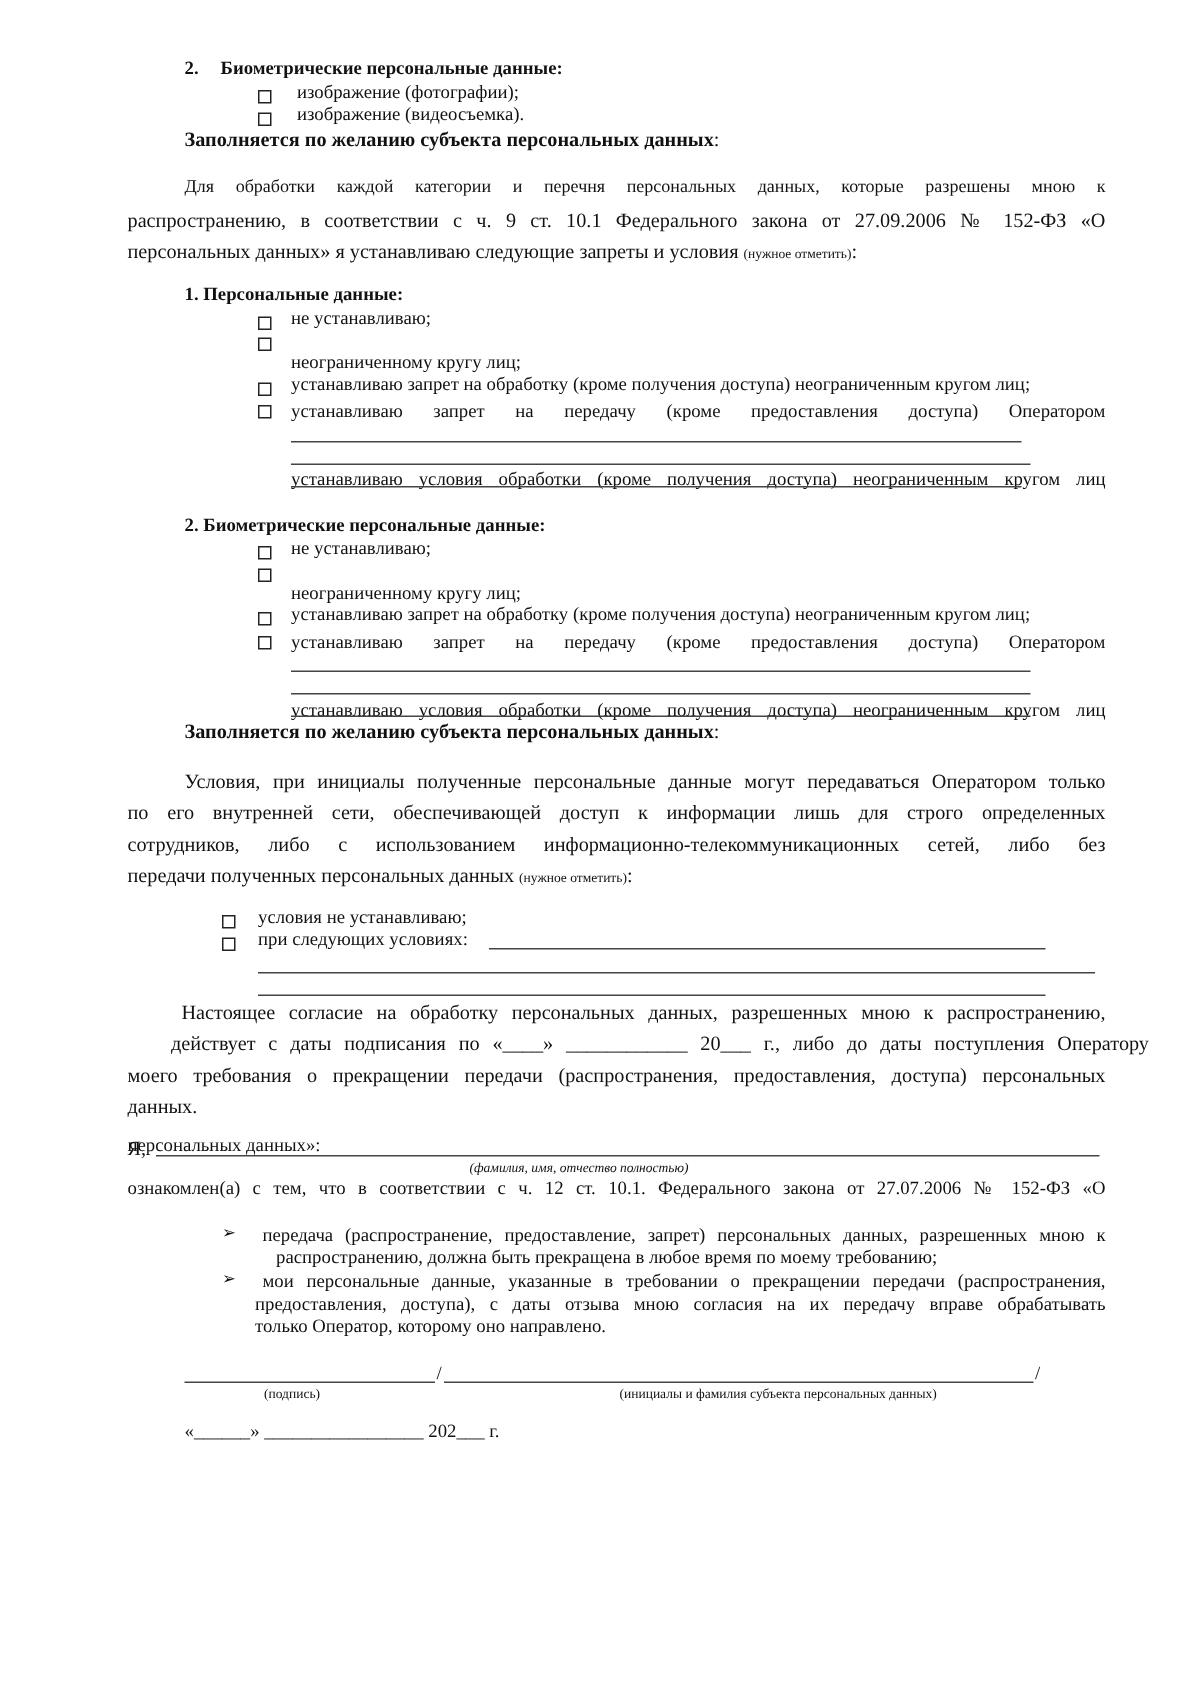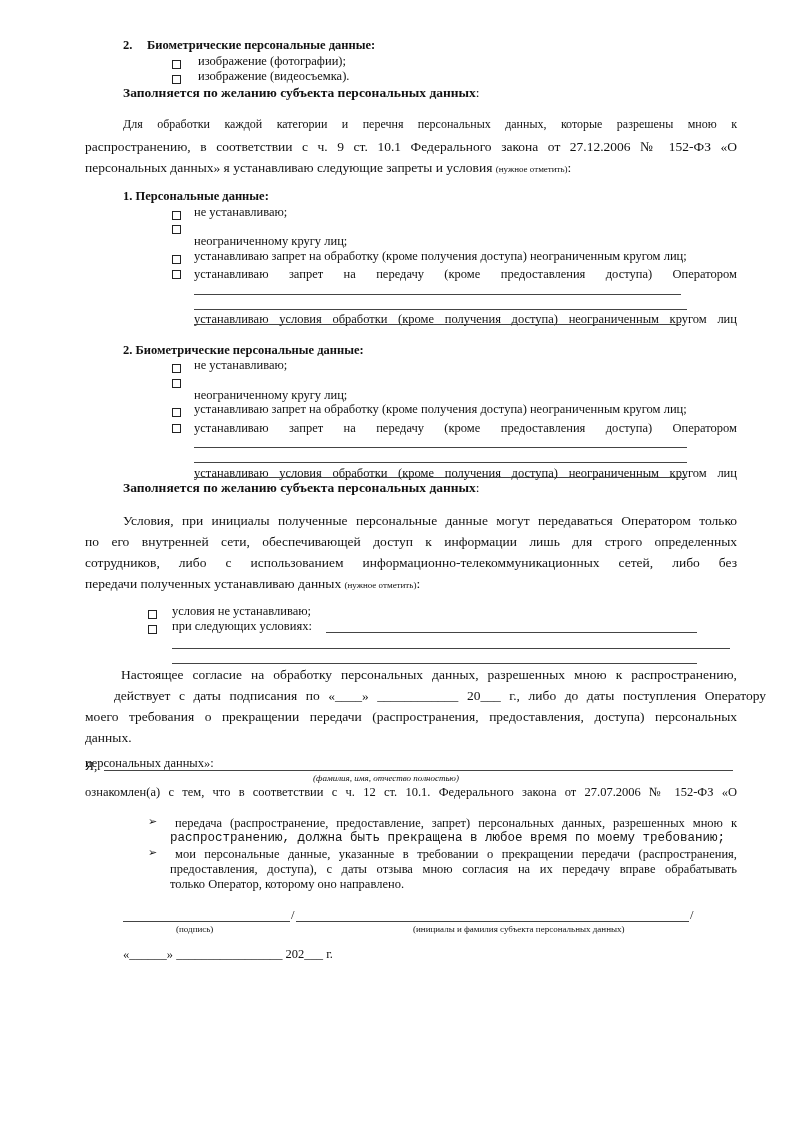--- a/index.html
+++ b/index.html
@@ -27,21 +27,21 @@
 <div class="abs b" style="left:147px; top:38px;">Биометрические персональные данные:</div>
 <span class="box" style="top:57px;"><span class="cb"></span></span>
 <div class="abs" style="left:198px; top:54px;">изображение (фотографии);</div>
 <span class="box" style="top:72px;"><span class="cb"></span></span>
 <div class="abs" style="left:198px; top:69px;">изображение (видеосъемка).</div>
 <div class="abs" style="left:123px; top:85px; font-size:13.5px;">
   <span class="b">Заполняется по желанию субъекта персональных данных</span><span>:</span>
 </div>
 
 <div class="just" style="left:123px; width:614px; top:117px; font-size:12px;">Для обработки каждой категории и перечня персональных данных, которые разрешены мною к</div>
-<div class="just" style="top:139px; font-size:13.5px;">распространению, в соответствии с ч. 9 ст. 10.1 Федерального закона от 27.12.2006 № 152-ФЗ «О</div>
+<div class="just" style="top:139px; font-size:13.5px;">распространению, в соответствии с ч. 9 ст. 10.1 Федерального закона от 27.09.2006 № 152-ФЗ «О</div>
 <div class="just-last" style="top:160px; font-size:13.5px;">
   <span>персональных данных» я устанавливаю следующие запреты и условия</span>
   <span class="small">(нужное отметить)</span><span>:</span>
 </div>
 
 <div class="abs b" style="left:123px; top:189px;">1.    Персональные данные:</div>
 <span class="box" style="top:208px;"><span class="cb"></span></span>
 <div class="item" style="top:205px;">не устанавливаю;</div>
 <span class="box" style="top:222px;"><span class="cb"></span></span>
 <div class="item j" style="top:219px;">устанавливаю запрет на передачу (кроме предоставления доступа) Оператором</div>
@@ -68,21 +68,21 @@
 <div class="line" style="left:194px; width:493px; top:462px;"></div>
 <div class="line" style="left:194px; width:493px; top:477px;"></div>
 <div class="abs" style="left:123px; top:480px; font-size:13.5px;">
   <span class="b">Заполняется по желанию субъекта персональных данных</span><span>:</span>
 </div>
 
 <div class="just" style="left:123px; width:614px; top:513px; font-size:13.5px;">Условия, при инициалы полученные персональные данные могут передаваться Оператором только</div>
 <div class="just" style="top:534px; font-size:13.5px;">по его внутренней сети, обеспечивающей доступ к информации лишь для строго определенных</div>
 <div class="just" style="top:555px; font-size:13.5px;">сотрудников, либо с использованием информационно-телекоммуникационных сетей, либо без</div>
 <div class="just-last" style="top:576px; font-size:13.5px;">
-  <span>передачи полученных устанавливаю данных</span>
+  <span>передачи полученных персональных данных</span>
   <span class="small">(нужное отметить)</span><span>:</span>
 </div>
 <span class="abs" style="left:148px; top:607px;"><span class="cb"></span></span>
 <div class="abs" style="left:172px; top:604px;">условия не устанавливаю;</div>
 <span class="abs" style="left:148px; top:622px;"><span class="cb"></span></span>
 <div class="abs" style="left:172px; top:619px;">при следующих условиях:</div>
 <div class="line" style="left:326px; width:371px; top:632px;"></div>
 <div class="line" style="left:172px; width:558px; top:648px;"></div>
 <div class="line" style="left:172px; width:525px; top:663px;"></div>
 
@@ -92,21 +92,21 @@
 <div class="just-last" style="top:730px; font-size:13.5px;">данных.</div>
 
 <div class="abs" style="left:85px; top:758px; font-size:13.5px;">Я,</div>
 <div class="line" style="left:104px; width:629px; top:770px;"></div>
 <div class="abs small" style="left:313px; top:773px;font-style:italic;">(фамилия, имя, отчество полностью)</div>
 <div class="just" style="top:785px;">ознакомлен(а) с тем, что в соответствии с ч. 12 ст. 10.1. Федерального закона от 27.07.2006 № 152-ФЗ «О</div>
 <div class="just-last" style="top:756px;">персональных данных»:</div>
 
 <span class="arrow" style="top:815px;">➢</span>
 <div class="abs" style="left:175px; width:562px; top:816px; text-align:justify; text-align-last:justify;">передача (распространение, предоставление, запрет) персональных данных, разрешенных мною к</div>
-<div class="abs" style="left:170px; top:831px;font-family:Liberation Mono, monospace;">распространению, должна быть прекращена в любое время по моему требованию;</div>
+<div class="abs" style="left:184px; top:831px;">распространению, должна быть прекращена в любое время по моему требованию;</div>
 <span class="arrow" style="top:846px;">➢</span>
 <div class="abs" style="left:175px; width:562px; top:847px; text-align:justify; text-align-last:justify;">мои персональные данные, указанные в требовании о прекращении передачи (распространения,</div>
 <div class="abs" style="left:170px; width:567px; top:862px; text-align:justify; text-align-last:justify;">предоставления, доступа), с даты отзыва мною согласия на их передачу вправе обрабатывать</div>
 <div class="abs" style="left:170px; top:877px;text-align:center;">только Оператор, которому оно направлено.</div>
 
 <div class="line" style="left:123px; width:167px; top:921px;"></div>
 <div class="abs" style="left:291px; top:908px;">/</div>
 <div class="line" style="left:296px; width:393px; top:921px;"></div>
 <div class="abs" style="left:690px; top:908px;">/</div>
 <div class="abs small" style="left:176px; top:924px;">(подпись)</div>

